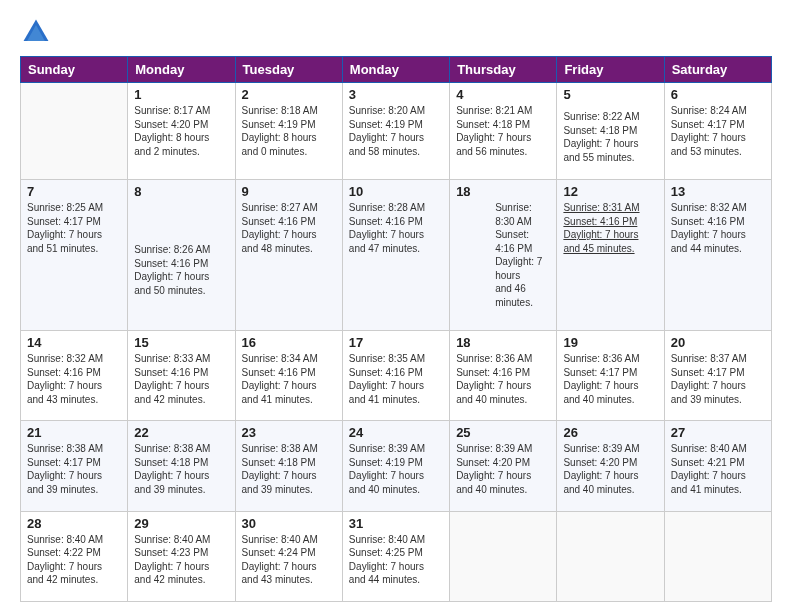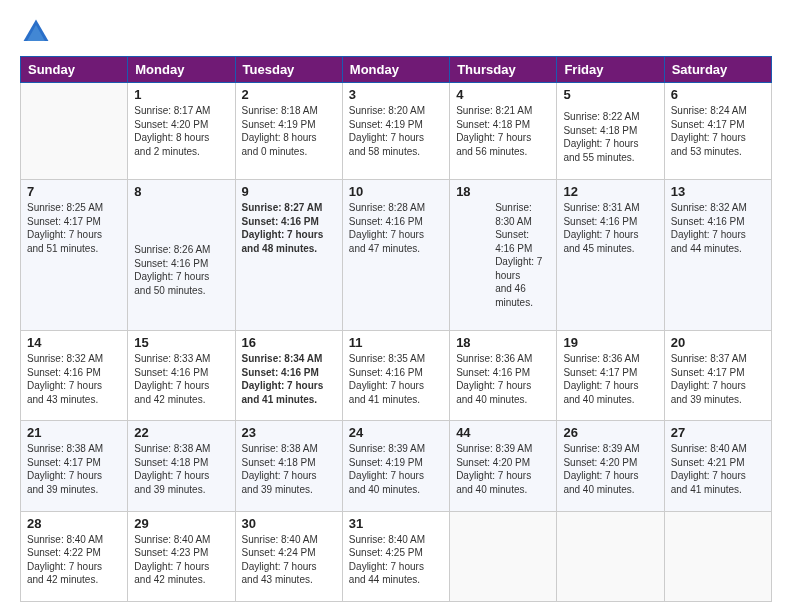--- a/index.html
+++ b/index.html
@@ -180,42 +180,42 @@
           </td>
           <td>
             <div class="day-num">8</div>
             <div class="day-info" style="white-space: pre-line; margin-top: 44px;">Sunrise: 8:26 AM
 Sunset: 4:16 PM
 Daylight: 7 hours
 and 50 minutes.</div>
           </td>
           <td>
             <div class="day-num">9</div>
-            <div class="day-info" style="white-space: pre-line; font-weight: bold;">Sunrise: 8:27 AM
+            <div class="day-info" style="white-space: pre-line;">Sunrise: 8:27 AM
 Sunset: 4:16 PM
 Daylight: 7 hours
 and 48 minutes.</div>
           </td>
           <td>
             <div class="day-num">10</div>
             <div class="day-info" style="white-space: pre-line;">Sunrise: 8:28 AM
 Sunset: 4:16 PM
 Daylight: 7 hours
 and 47 minutes.</div>
           </td>
           <td>
             <div class="day-num">18</div>
             <div class="day-info" style="white-space: pre-line; margin-left: 39px;">Sunrise: 8:30 AM
 Sunset: 4:16 PM
 Daylight: 7 hours
 and 46 minutes.</div>
           </td>
           <td>
             <div class="day-num">12</div>
-            <div class="day-info" style="white-space: pre-line;">Sunrise: 8:31 AM
+            <div class="day-info" style="white-space: pre-line; text-decoration: underline;">Sunrise: 8:31 AM
 Sunset: 4:16 PM
 Daylight: 7 hours
 and 45 minutes.</div>
           </td>
           <td>
             <div class="day-num">13</div>
             <div class="day-info" style="white-space: pre-line;">Sunrise: 8:32 AM
 Sunset: 4:16 PM
 Daylight: 7 hours
 and 44 minutes.</div>
@@ -231,27 +231,27 @@
           </td>
           <td>
             <div class="day-num">15</div>
             <div class="day-info" style="white-space: pre-line;">Sunrise: 8:33 AM
 Sunset: 4:16 PM
 Daylight: 7 hours
 and 42 minutes.</div>
           </td>
           <td>
             <div class="day-num">16</div>
-            <div class="day-info" style="white-space: pre-line; font-weight: bold;">Sunrise: 8:34 AM
+            <div class="day-info" style="white-space: pre-line;">Sunrise: 8:34 AM
 Sunset: 4:16 PM
 Daylight: 7 hours
 and 41 minutes.</div>
           </td>
           <td>
-            <div class="day-num">11</div>
+            <div class="day-num">17</div>
             <div class="day-info" style="white-space: pre-line;">Sunrise: 8:35 AM
 Sunset: 4:16 PM
 Daylight: 7 hours
 and 41 minutes.</div>
           </td>
           <td>
             <div class="day-num">18</div>
             <div class="day-info" style="white-space: pre-line;">Sunrise: 8:36 AM
 Sunset: 4:16 PM
 Daylight: 7 hours
@@ -295,21 +295,21 @@
 and 39 minutes.</div>
           </td>
           <td>
             <div class="day-num">24</div>
             <div class="day-info" style="white-space: pre-line;">Sunrise: 8:39 AM
 Sunset: 4:19 PM
 Daylight: 7 hours
 and 40 minutes.</div>
           </td>
           <td>
-            <div class="day-num">44</div>
+            <div class="day-num">25</div>
             <div class="day-info" style="white-space: pre-line;">Sunrise: 8:39 AM
 Sunset: 4:20 PM
 Daylight: 7 hours
 and 40 minutes.</div>
           </td>
           <td>
             <div class="day-num">26</div>
             <div class="day-info" style="white-space: pre-line;">Sunrise: 8:39 AM
 Sunset: 4:20 PM
 Daylight: 7 hours

